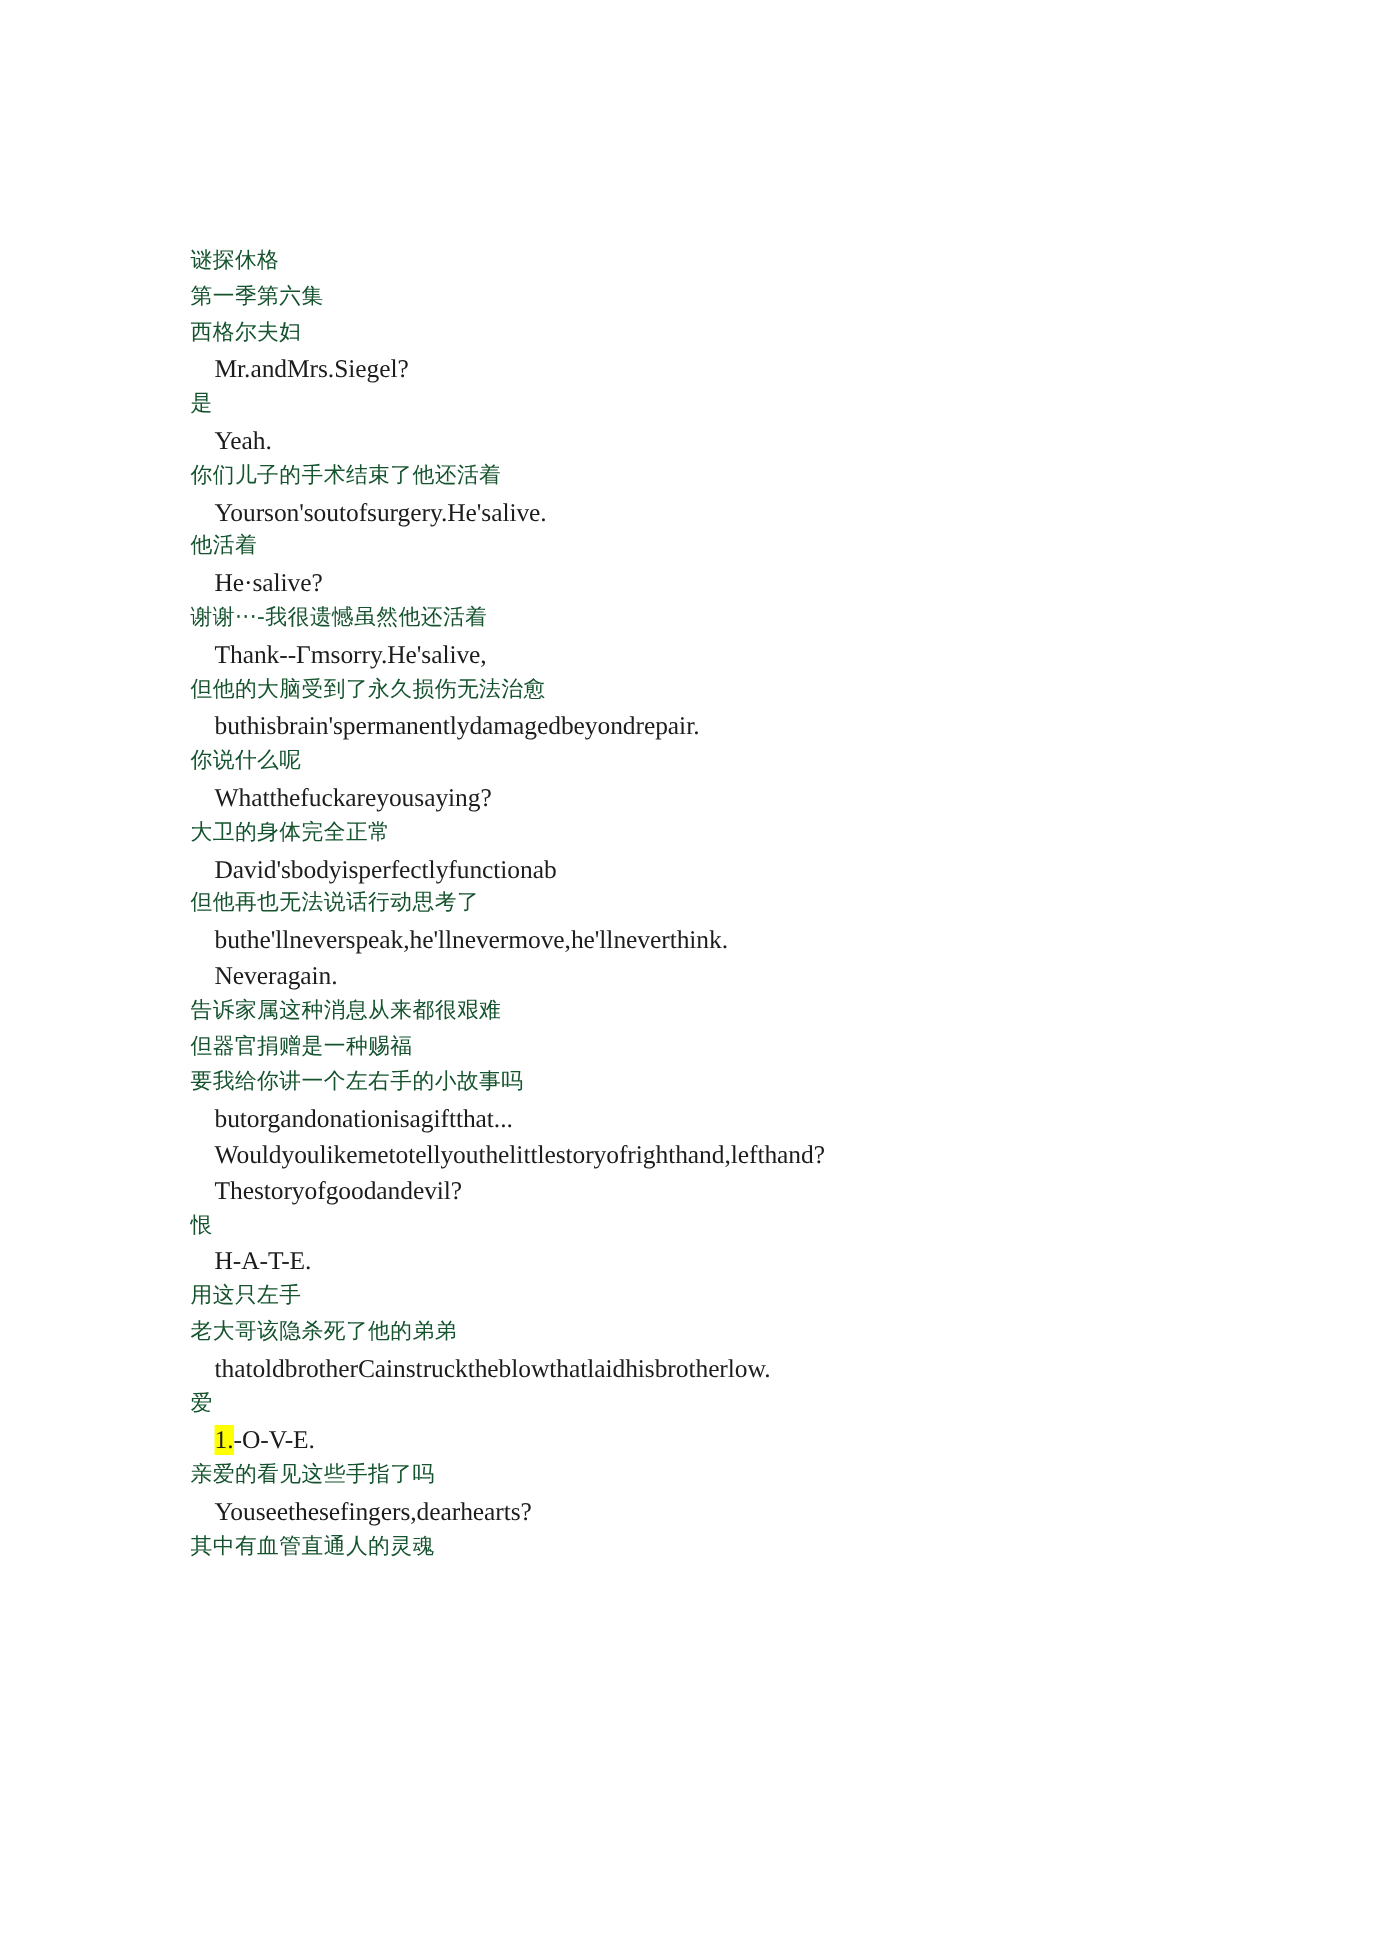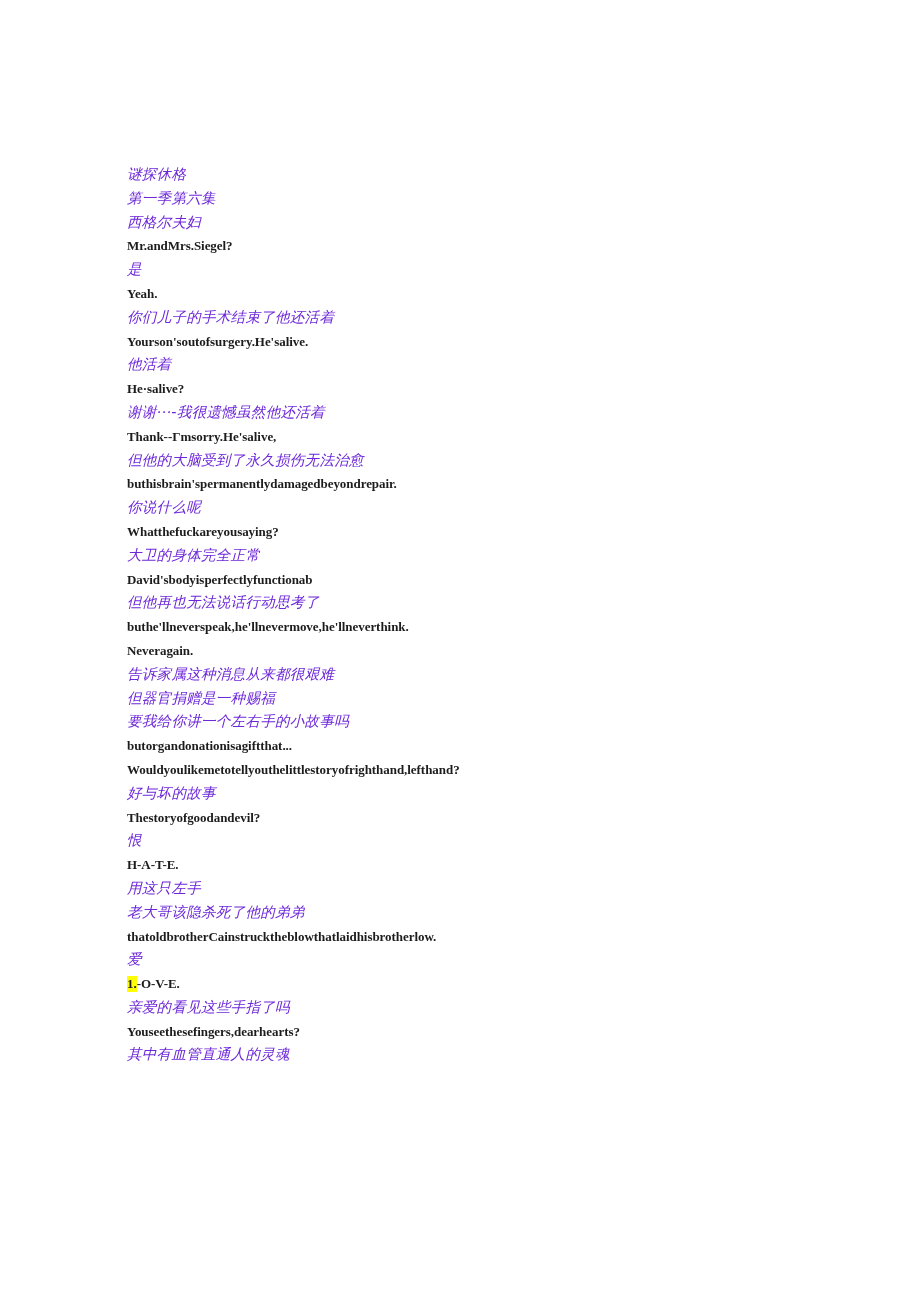--- a/index.html
+++ b/index.html
@@ -33,31 +33,31 @@
   .line {
     display: block;
     line-height: 23.8px;
     white-space: pre;
     letter-spacing: 0.1px;
   }
   
   .line.zh {
     font-family: "DejaVu Sans", "Liberation Sans", sans-serif;
     font-size: 14.5px;
-    color: #6d28d9;
+    color: #14532d;
     letter-spacing: 0.3px;
-    font-style: italic;
   }
   
   .line.en {
     font-family: "Liberation Serif", "DejaVu Serif", serif;
-    font-size: 13px;
+    font-size: 17px;
     color: #1c1c1c;
-    font-weight: 700;
+    font-weight: 400;
     letter-spacing: -0.05px;
+    margin-left: 16px;
   }
   .hl {
     background-color: #ffff00;
     color: #1c1c1c;
     padding: 0 0 1px 0;
   }
 </style>
 </head>
 <body>
 
@@ -82,21 +82,20 @@
       <span class="line zh">大卫的身体完全正常</span>
       <span class="line en">David'sbodyisperfectlyfunctionab</span>
       <span class="line zh">但他再也无法说话行动思考了</span>
       <span class="line en">buthe'llneverspeak,he'llnevermove,he'llneverthink.</span>
       <span class="line en">Neveragain.</span>
       <span class="line zh">告诉家属这种消息从来都很艰难</span>
       <span class="line zh">但器官捐赠是一种赐福</span>
       <span class="line zh">要我给你讲一个左右手的小故事吗</span>
       <span class="line en">butorgandonationisagiftthat...</span>
       <span class="line en">Wouldyoulikemetotellyouthelittlestoryofrighthand,lefthand?</span>
-      <span class="line zh">好与坏的故事</span>
       <span class="line en">Thestoryofgoodandevil?</span>
       <span class="line zh">恨</span>
       <span class="line en">H-A-T-E.</span>
       <span class="line zh">用这只左手</span>
       <span class="line zh">老大哥该隐杀死了他的弟弟</span>
       <span class="line en">thatoldbrotherCainstrucktheblowthatlaidhisbrotherlow.</span>
       <span class="line zh">爱</span>
       <span class="line en"><span class="hl">1.</span><span>-O-V-E.</span></span>
       <span class="line zh">亲爱的看见这些手指了吗</span>
       <span class="line en">Youseethesefingers,dearhearts?</span>

